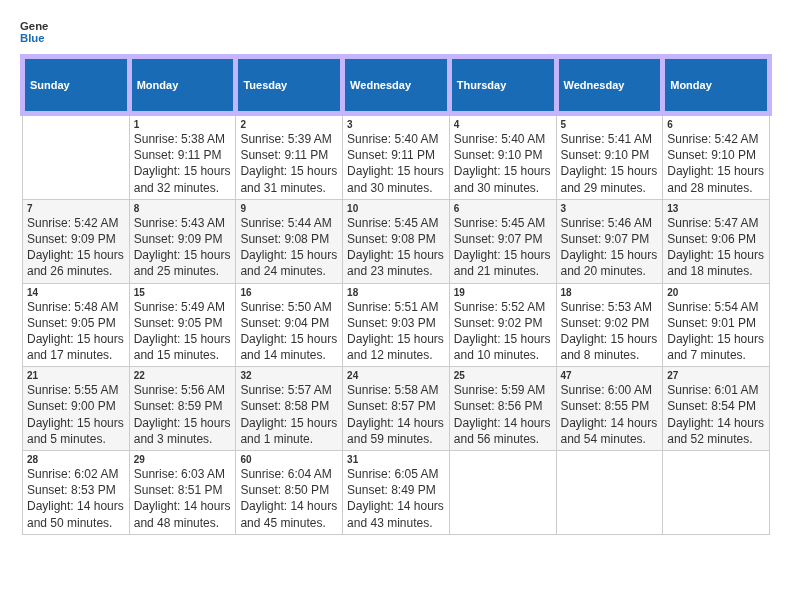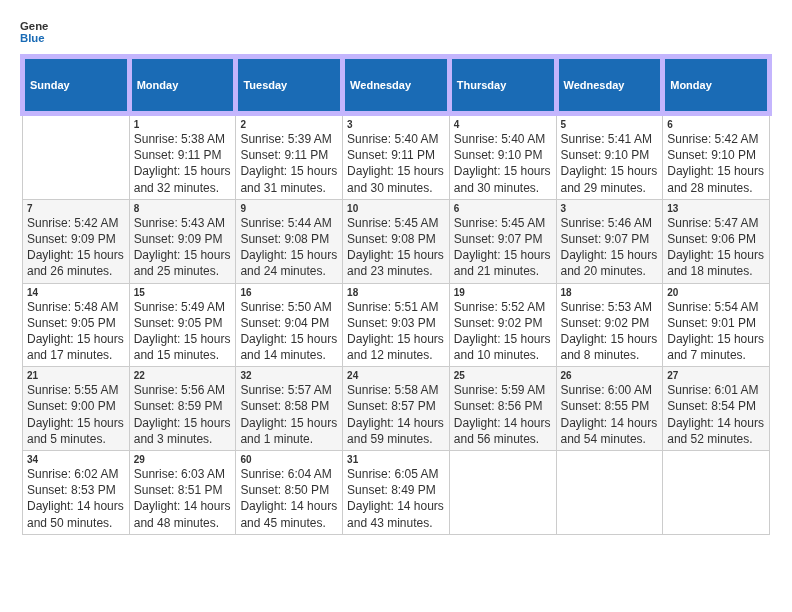--- a/index.html
+++ b/index.html
@@ -220,31 +220,31 @@
         </td>
           <td>
           <span class="day-number">24</span>
           <span class="day-info">Sunrise: 5:58 AM<br>Sunset: 8:57 PM<br>Daylight: 14 hours and 59 minutes.</span>
         </td>
           <td>
           <span class="day-number">25</span>
           <span class="day-info">Sunrise: 5:59 AM<br>Sunset: 8:56 PM<br>Daylight: 14 hours and 56 minutes.</span>
         </td>
           <td>
-          <span class="day-number">26</span>
+          <span class="day-number">47</span>
           <span class="day-info">Sunrise: 6:00 AM<br>Sunset: 8:55 PM<br>Daylight: 14 hours and 54 minutes.</span>
         </td>
           <td>
           <span class="day-number">27</span>
           <span class="day-info">Sunrise: 6:01 AM<br>Sunset: 8:54 PM<br>Daylight: 14 hours and 52 minutes.</span>
         </td>
         </tr>
         <tr>
           <td>
-          <span class="day-number">34</span>
+          <span class="day-number">28</span>
           <span class="day-info">Sunrise: 6:02 AM<br>Sunset: 8:53 PM<br>Daylight: 14 hours and 50 minutes.</span>
         </td>
           <td>
           <span class="day-number">29</span>
           <span class="day-info">Sunrise: 6:03 AM<br>Sunset: 8:51 PM<br>Daylight: 14 hours and 48 minutes.</span>
         </td>
           <td>
           <span class="day-number">60</span>
           <span class="day-info">Sunrise: 6:04 AM<br>Sunset: 8:50 PM<br>Daylight: 14 hours and 45 minutes.</span>
         </td>

